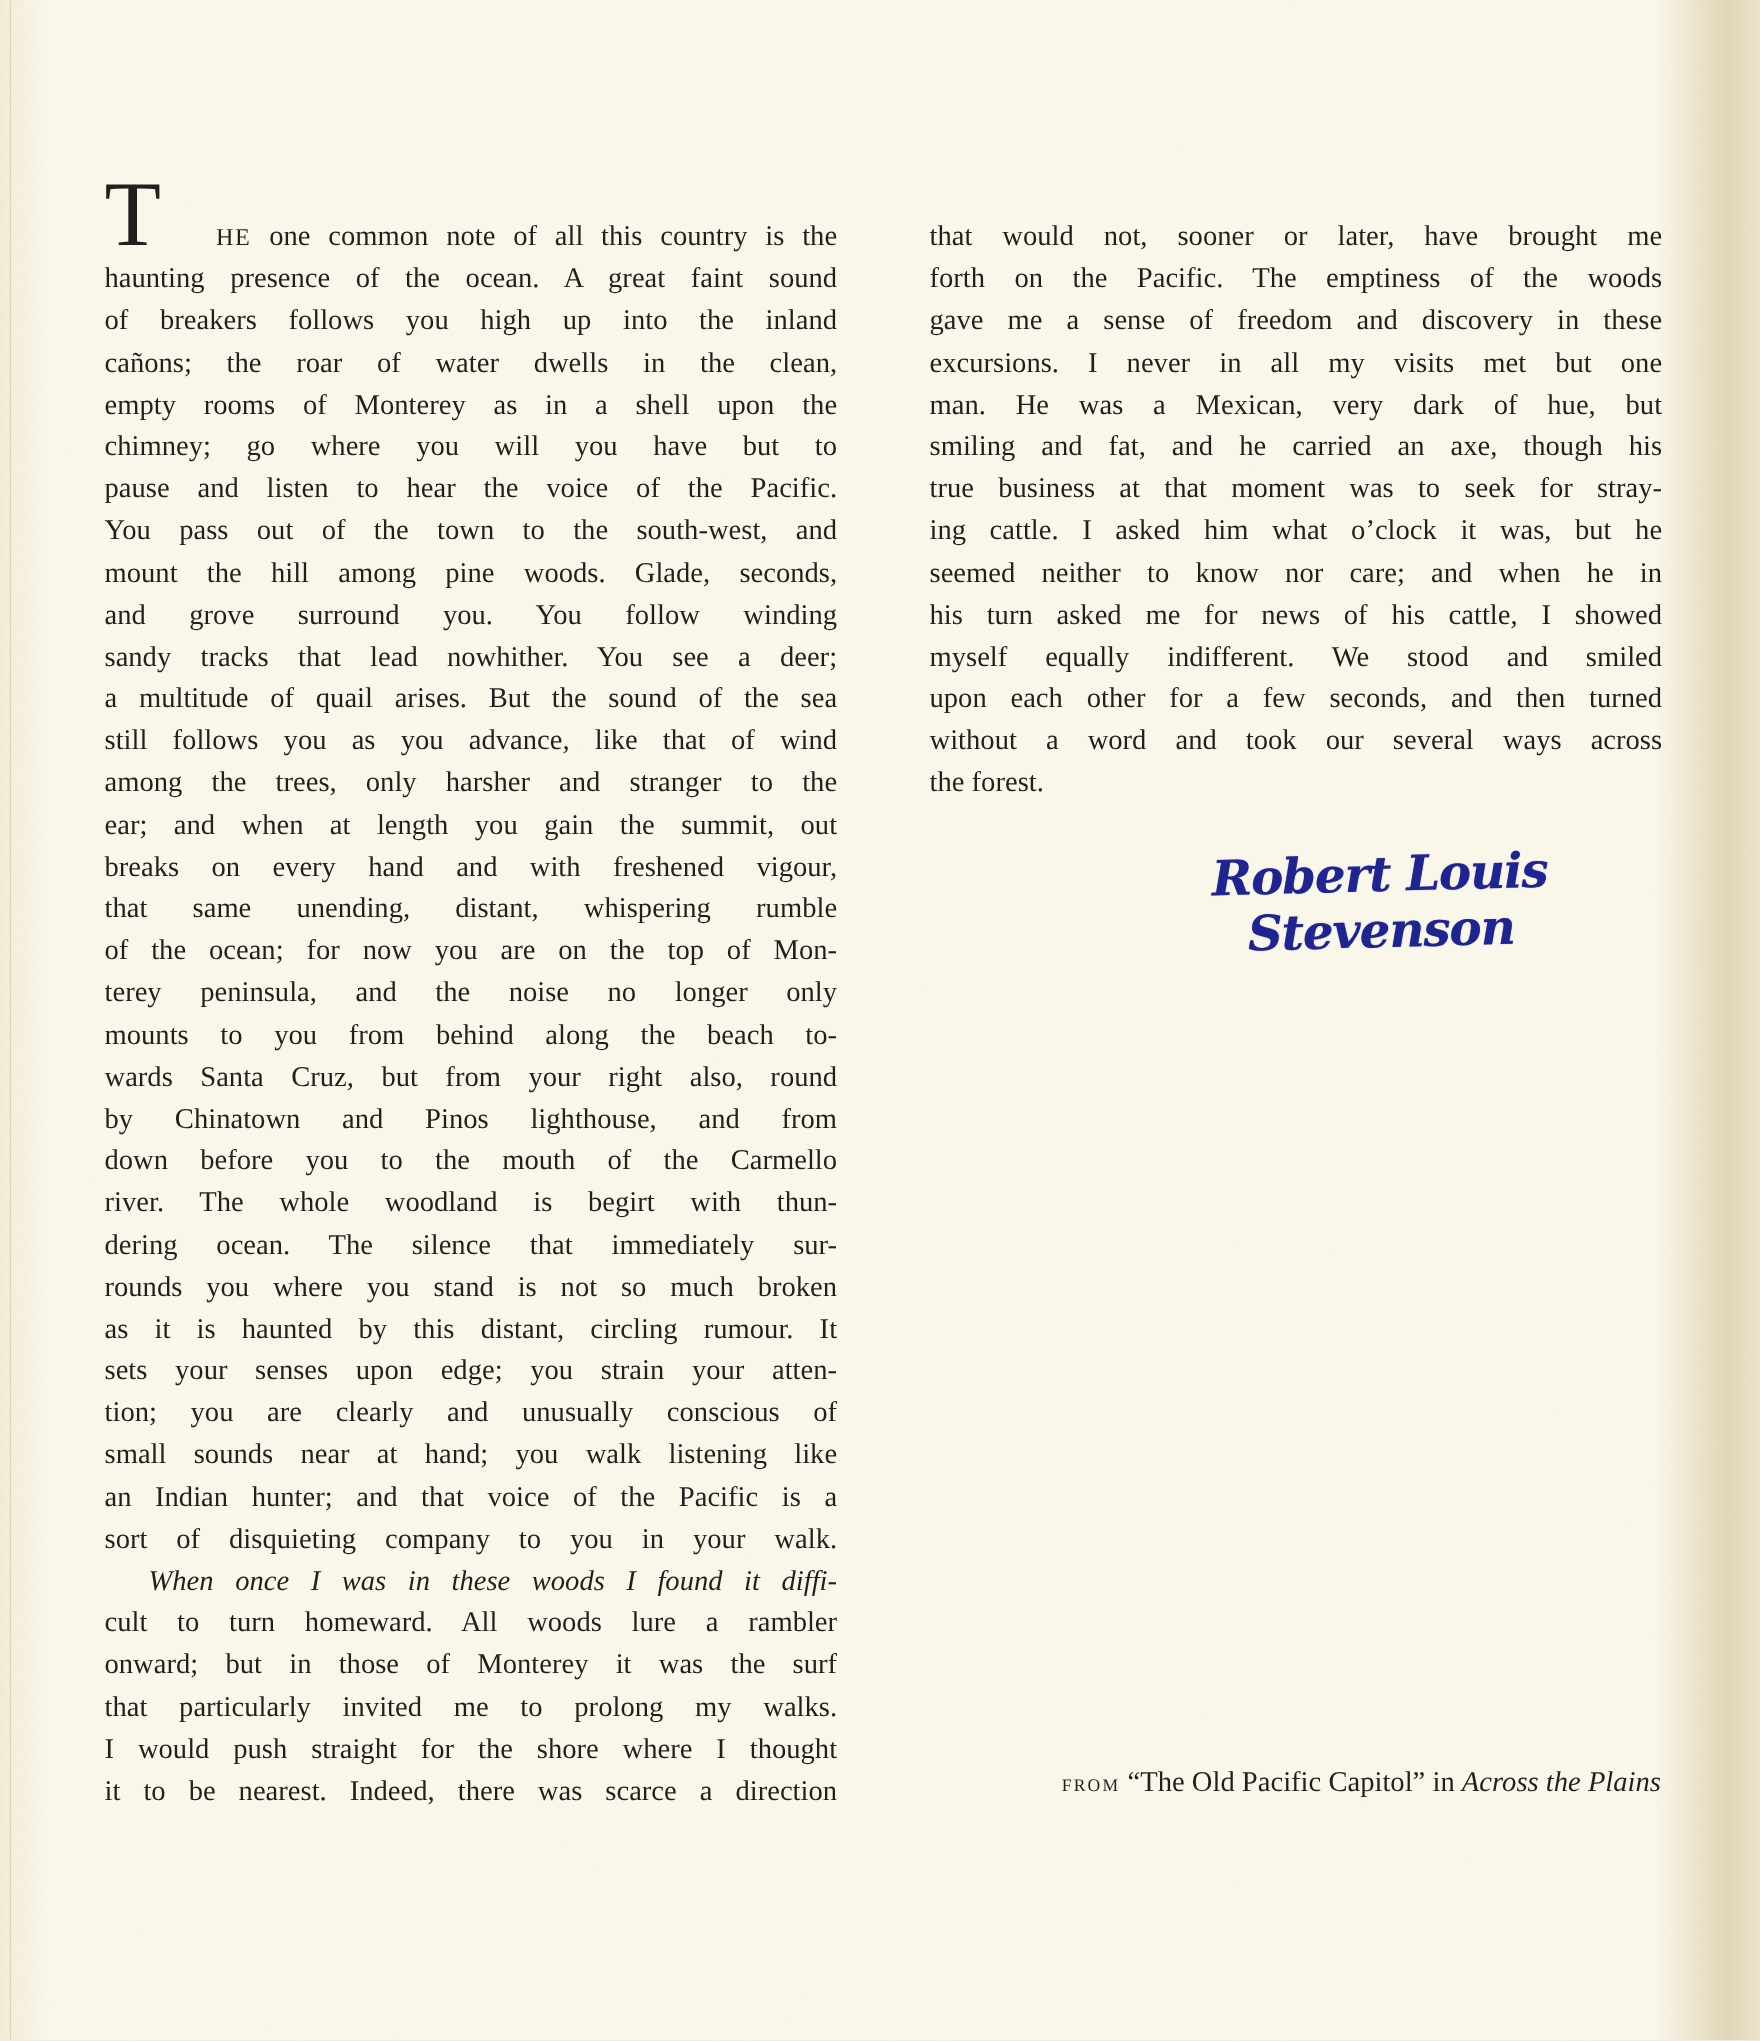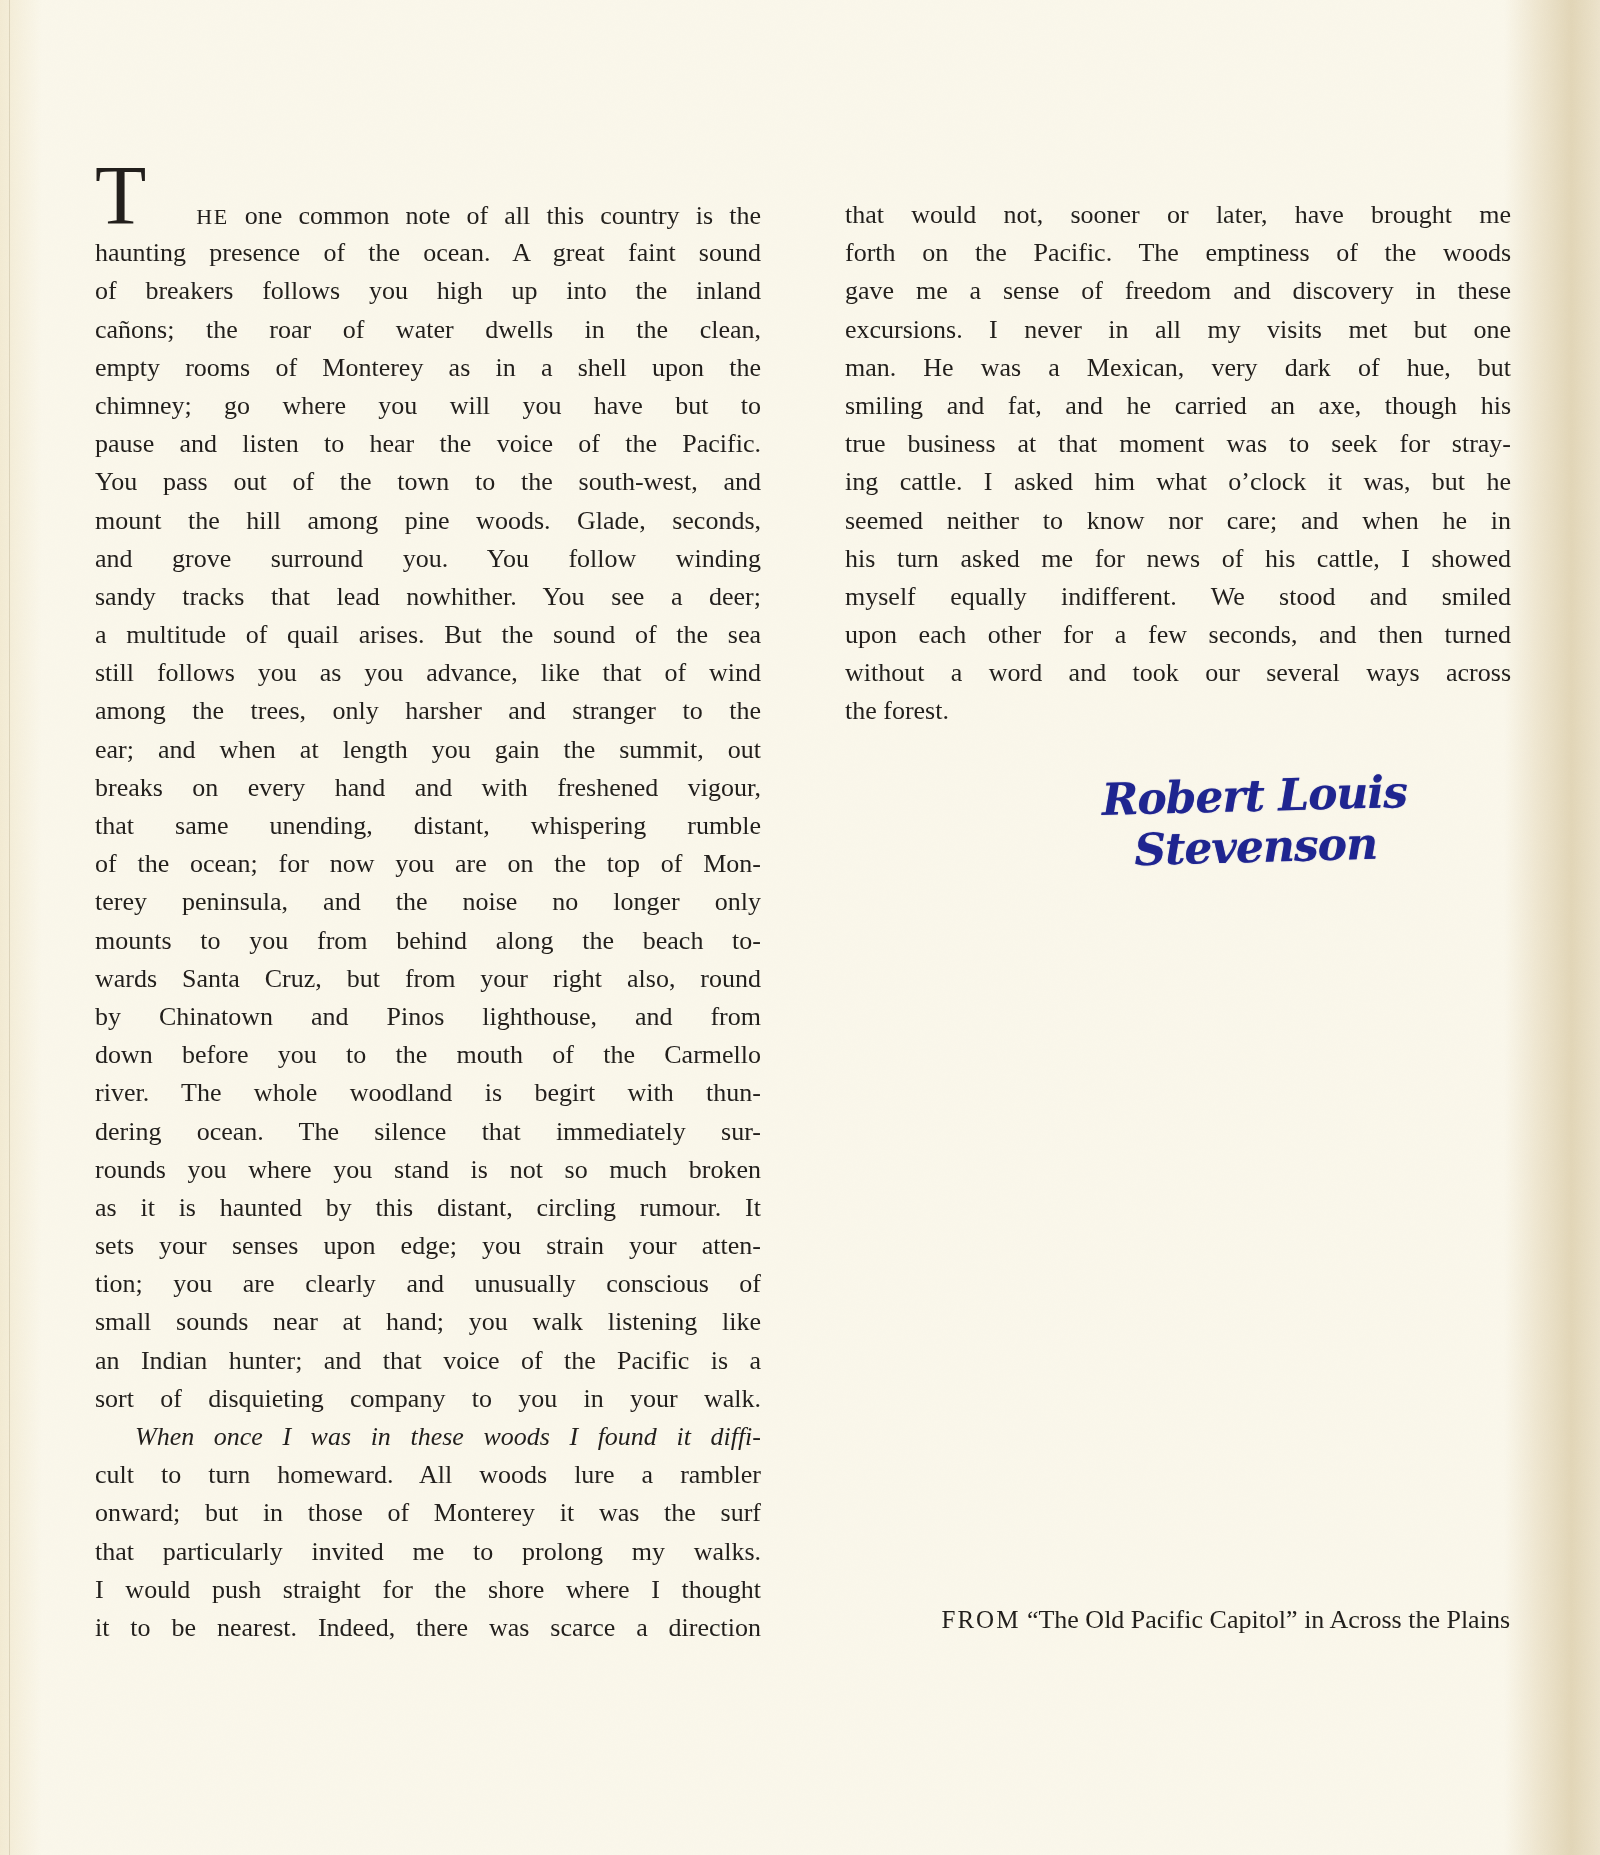--- a/index.html
+++ b/index.html
@@ -61,22 +61,22 @@
     font-style:italic; font-weight:600;
     font-size:44px; letter-spacing:-1px;
     transform:rotate(-1.5deg);
     text-shadow:0 0 1px rgba(31,37,144,0.55);
   }
   .citation {
     position:absolute; left:780px; top:1601px; width:730px;
     text-align:right; font-size:26px; line-height:38.2px;
     white-space:nowrap;
   }
-  .citation-from { font-size:25px; letter-spacing:2px; }
-  .citation-title { }
+  .citation-from { font-size:16px; letter-spacing:2px; }
+  .citation-title { font-style:italic; }
 </style>
 </head>
 <body>
 
 <div class="page">
 
   <div class="edge-left"></div>
   <div class="edge-left-line"></div>
   <div class="edge-right"></div>
 

